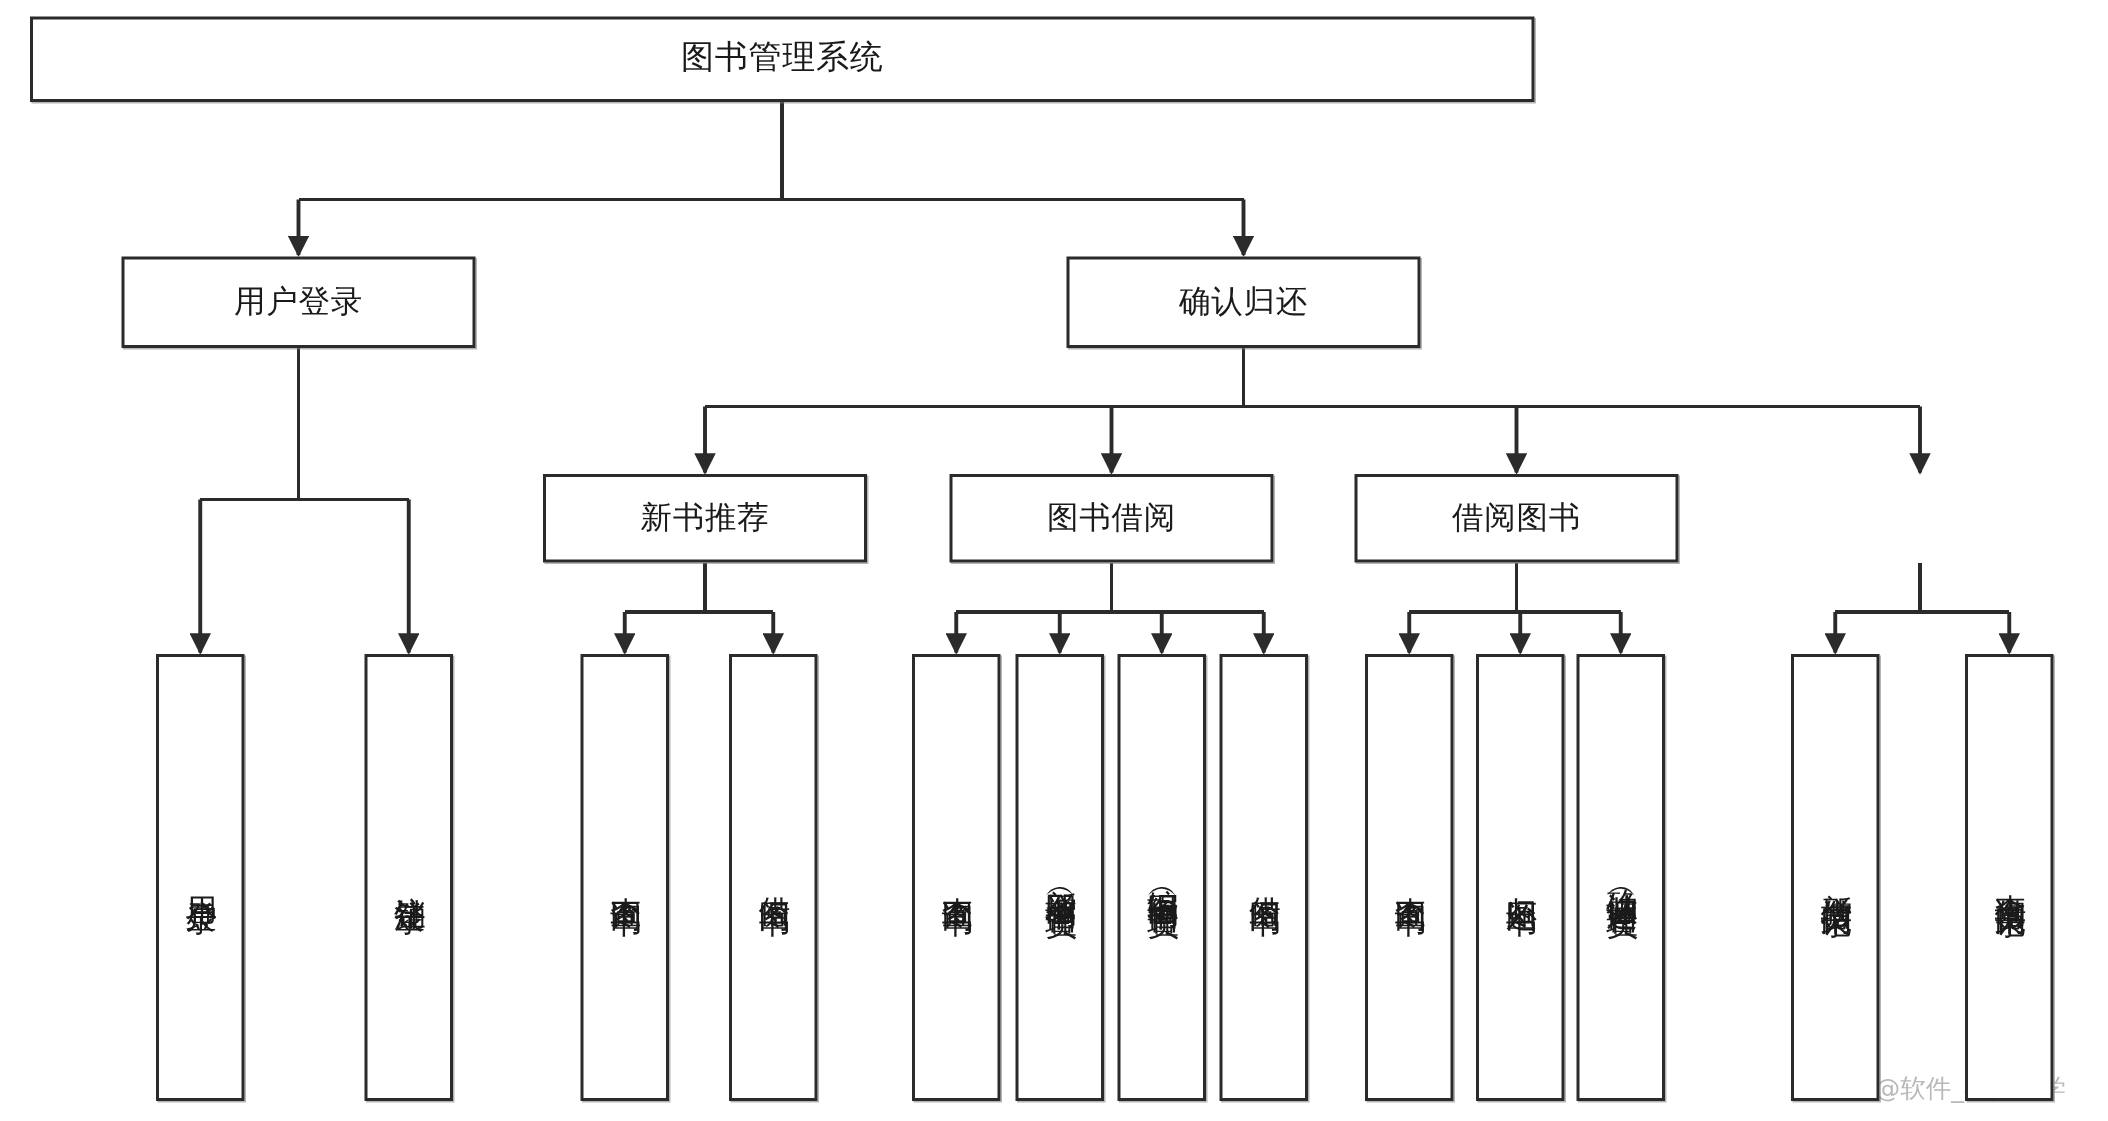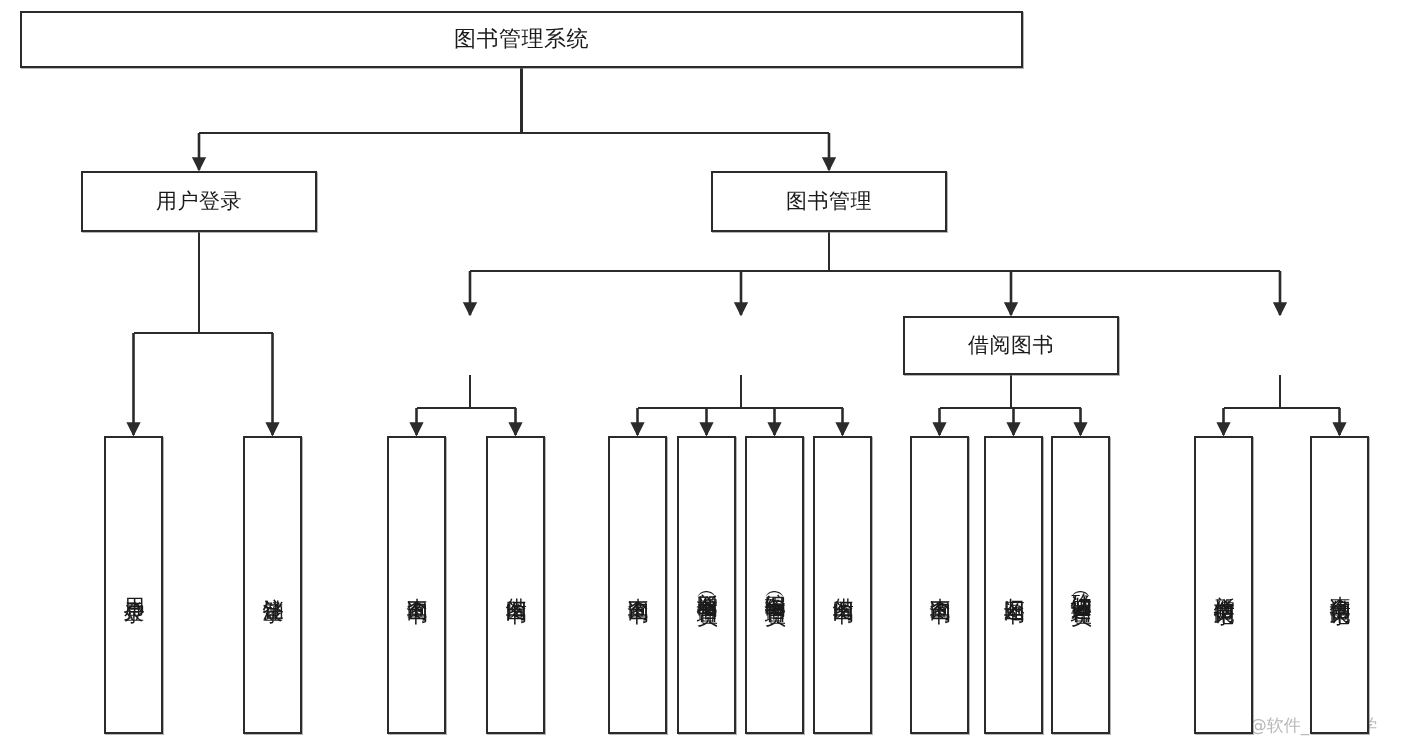--- a/index.html
+++ b/index.html
@@ -101,21 +101,27 @@
     </svg>
 
   <div class="watermark" style="left: 1196px; top: 714px; color: rgb(185, 185, 185);">CSDN @软件_小贺同学</div>
 <div class="node horiz root" style="left: 20px; top: 11px; width: 1003px; height: 57px; border-color: rgb(43, 43, 43); background: rgb(255, 255, 255);">
       <span class="label">图书管理系统</span>
     </div>
     <div class="node horiz" style="left: 81px; top: 171px; width: 236px; height: 61px; border-color: rgb(43, 43, 43); background: rgb(255, 255, 255);">
       <span class="label">用户登录</span>
     </div>
     <div class="node horiz" style="left: 711px; top: 171px; width: 236px; height: 61px; border-color: rgb(43, 43, 43); background: rgb(255, 255, 255);">
-      <span class="label">图书管理</span>
+      <span class="label">确认归还</span>
+    </div>
+    <div class="node horiz" style="left: 362px; top: 316px; width: 216px; height: 59px; border-color: rgb(43, 43, 43); background: rgb(255, 255, 255);">
+      <span class="label">新书推荐</span>
+    </div>
+    <div class="node horiz" style="left: 633px; top: 316px; width: 216px; height: 59px; border-color: rgb(43, 43, 43); background: rgb(255, 255, 255);">
+      <span class="label">图书借阅</span>
     </div>
     <div class="node horiz" style="left: 903px; top: 316px; width: 216px; height: 59px; border-color: rgb(43, 43, 43); background: rgb(255, 255, 255);">
       <span class="label">借阅图书</span>
     </div>
     <div class="node vert" style="left: 104px; top: 436px; width: 59px; height: 298px; border-color: rgb(43, 43, 43); background: rgb(255, 255, 255);">
       <span class="label">用户登录</span>
     </div>
     <div class="node vert" style="left: 243px; top: 436px; width: 59px; height: 298px; border-color: rgb(43, 43, 43); background: rgb(255, 255, 255);">
       <span class="label">注销登录</span>
     </div>

